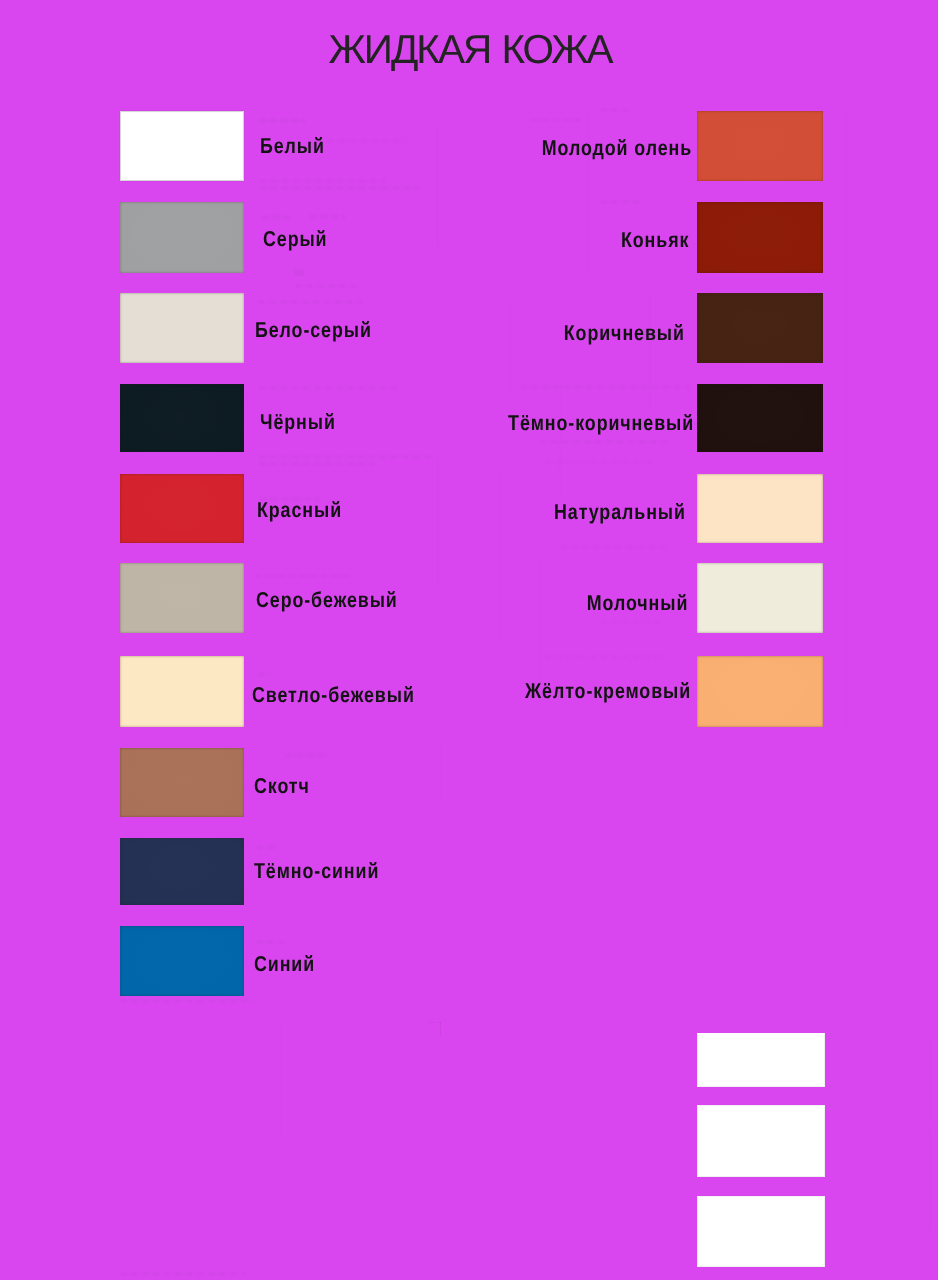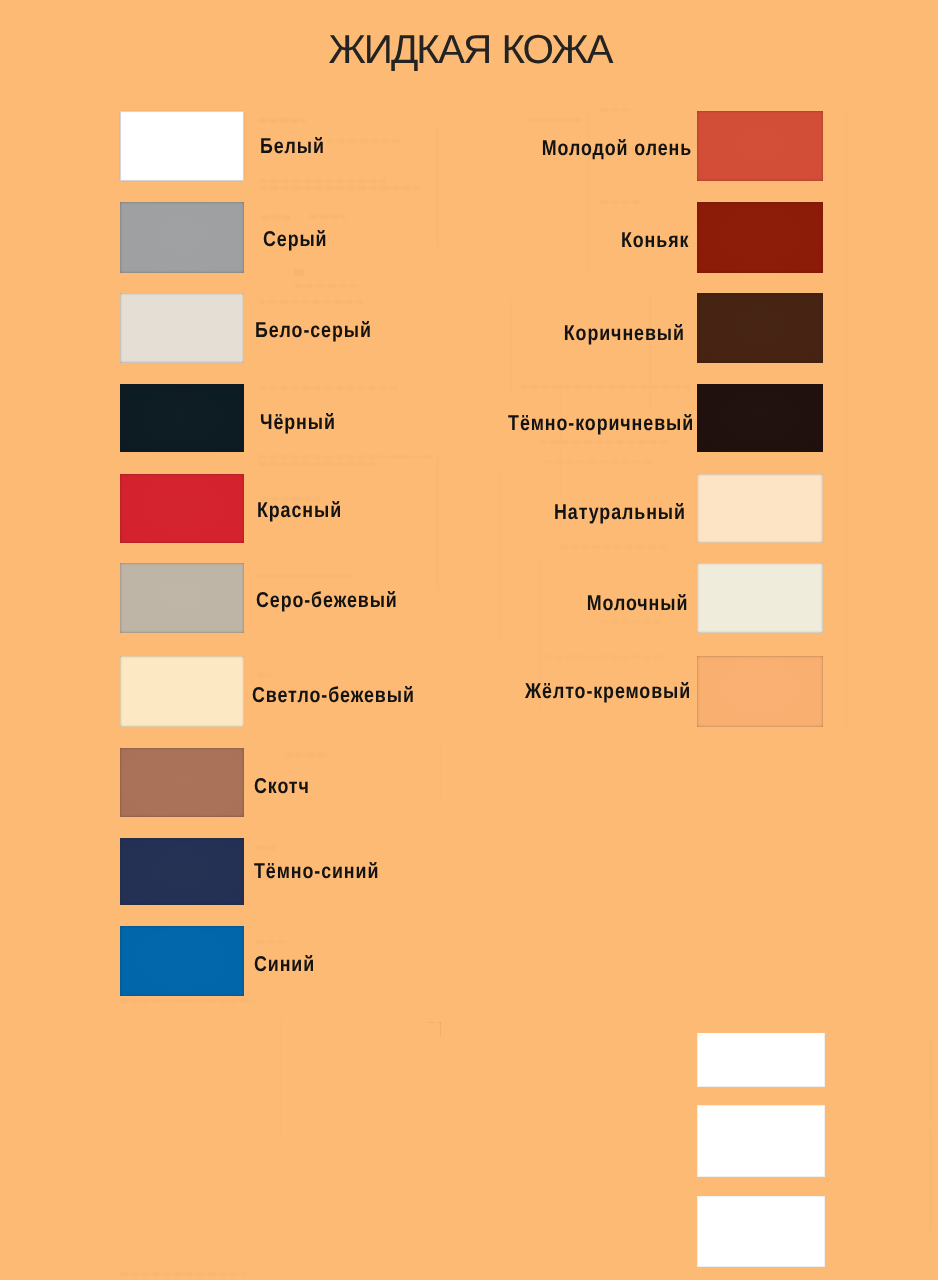--- a/index.html
+++ b/index.html
@@ -1,21 +1,21 @@
 <!DOCTYPE html>
 <html lang="ru"><head>
 <meta charset="utf-8">
 <title>ЖИДКАЯ КОЖА</title>
 <style>
   html,body{margin:0;padding:0;}
   body{width:938px;height:1280px;background:#ffffff;overflow:hidden;
        font-family:"Liberation Sans",sans-serif;
        -webkit-font-smoothing:antialiased;
        text-rendering:geometricPrecision;}
-  #page{position:relative;width:938px;height:1280px;background:#fdba74;overflow:hidden;}
+  #page{position:relative;width:938px;height:1280px;background:#d946ef;overflow:hidden;}
 
   #title{position:absolute;left:1px;width:938px;text-align:center;
          font-family:"Liberation Sans",sans-serif;font-weight:400;
          color:#232323;line-height:1;opacity:0.999;}
 
   .sw{position:absolute;box-sizing:border-box;}
   .sw-sheen{position:absolute;left:0;top:0;right:0;bottom:0;pointer-events:none;}
 
   .lbl{position:absolute;font-family:"Liberation Sans",sans-serif;font-weight:700;
        font-size:21.5px;letter-spacing:1.1px;color:#131313;white-space:nowrap;

